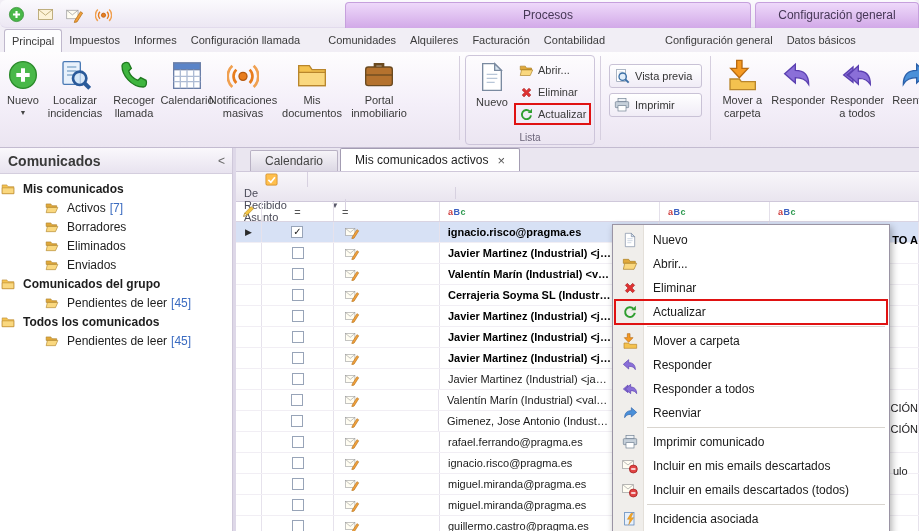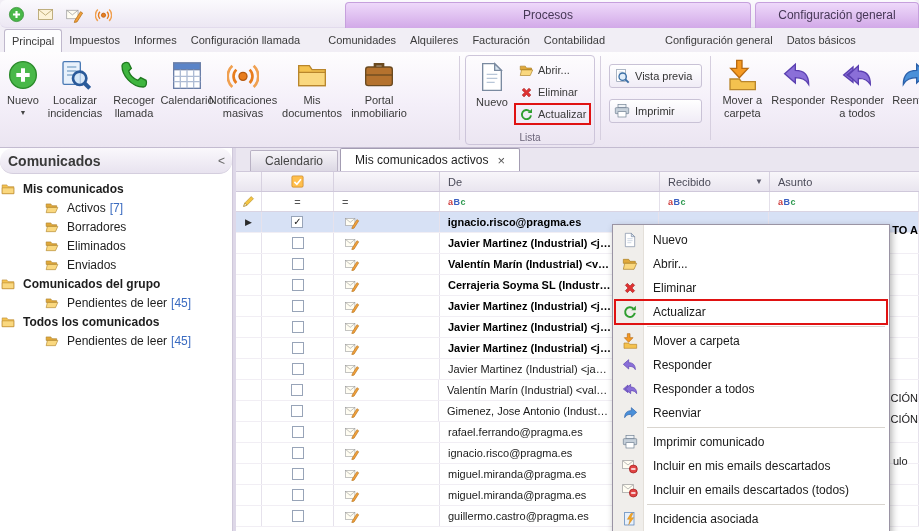--- a/index.html
+++ b/index.html
@@ -38,52 +38,52 @@
   .vsep { width:1px; height:84px; background:#d6cfdf; margin:2px 3px 0; flex:none; }
 
   .group-lista { position:relative; width:130px; height:90px; margin:1px 2px 0; flex:none;
     border:1px solid #cdc5da; border-radius:4px; display:flex; padding-left:3px; }
   .glabel { position:absolute; bottom:1px; left:0; right:0; text-align:center; font-size:10px; color:#6a6478; }
   .sbtn-col { display:flex; flex-direction:column; gap:2px; padding-top:4px; }
   .sbtn { display:flex; align-items:center; gap:4px; height:20px; padding:1px 4px; font-size:11px; color:#3a3a3a; }
   .sbtn svg { width:15px; height:15px; flex:none; }
   .hl { outline:2px solid #e01212; outline-offset:-1px; }
 
-  .pv-col { display:flex; flex-direction:column; gap:11px; padding:10px 5px 0; flex:none; }
+  .pv-col { display:flex; flex-direction:column; gap:5px; padding:10px 5px 0; flex:none; }
   .pvbtn { display:flex; align-items:center; gap:5px; height:24px; padding:0 9px 0 4px;
     border:1px solid #c9c2d6; border-radius:3px; background:linear-gradient(#ffffff,#f0ecf6); font-size:11px; }
   .pvbtn svg { width:16px; height:16px; }
 
   
   .content { position:absolute; top:148px; left:0; width:919px; height:383px; }
   .sidebar { position:absolute; left:0; top:0; width:233px; height:100%; background:#fff; border-right:1px solid #cfc8da; }
   .side-header { height:26px; display:flex; align-items:center; justify-content:space-between; padding:0 7px 0 8px;
     background:linear-gradient(#faf8fc,#e8e3ef); border-bottom:1px solid #d4cede;
-    font-size:14px; font-weight:bold; color:#3a3a3a;border-radius:13px; }
+    font-size:14px; font-weight:bold; color:#3a3a3a; }
   .collapse { font-size:12px; color:#666; font-weight:normal; }
   .tree { padding-top:5px; }
   .titem { display:flex; align-items:center; height:19px; font-size:12px; color:#1d1d1d; }
   .titem.l0 { font-weight:bold; }
   .titem.l1 { padding-left:44px; }
   .ticon { width:17px; height:14px; margin-right:6px; flex:none; }
   .ticon svg { width:16px; height:14px; }
   .tcount { color:#3a6bc0; margin-left:4px; }
 
   .splitter { position:absolute; left:233px; top:0; width:3px; height:100%; background:#ded8e8; }
   .main { position:absolute; left:236px; top:0; right:0; height:100%; background:#fff; }
 
   .doc-tabs { height:23px; background:#eae6f0; display:flex; align-items:flex-end; padding-left:14px; }
   .dtab { height:21px; line-height:20px; padding:0 14px; font-size:12px; color:#444; margin-right:2px; white-space:nowrap;
     background:linear-gradient(#f6f4f8,#dcd8e4); border:1px solid #b9b2c4; border-bottom:none; border-radius:2px 2px 0 0; }
   .dtab.active { background:#fff; height:23px; line-height:21px; color:#1d1d1d; border-color:#a39cb2;
     display:flex; align-items:center; gap:9px; }
   .tclose { font-size:13px; color:#555; }
 
   .grid { position:absolute; top:23px; left:0; right:0; bottom:0; background:#fff; }
-  .ghead { display:flex; height:21px; background:linear-gradient(#f8f6fa,#e9e5ef); border-bottom:1px solid #cfc8da; border-top:1px solid #cfc8da; }
+  .ghead { display:flex; height:31px; background:linear-gradient(#f8f6fa,#e9e5ef); border-bottom:1px solid #cfc8da; border-top:1px solid #cfc8da;flex-direction:column; }
   .hcell { border-right:1px solid #d7d1e0; display:flex; align-items:center; padding-left:8px; font-size:11px; color:#4a4a58; }
   .c-ind{ width:26px; padding:0; justify-content:center; }
   .c-chk{ width:72px; padding:0; justify-content:center; }
   .c-ico{ width:106px; }
   .c-de{ width:220px; }
   .c-rec{ width:110px; justify-content:space-between; padding-right:6px; }
   .c-asu{ flex:1; border-right:none; }
   .sorticon { font-size:8px; color:#5a5a6a; }
   .hcell svg { width:15px; height:15px; }
 

